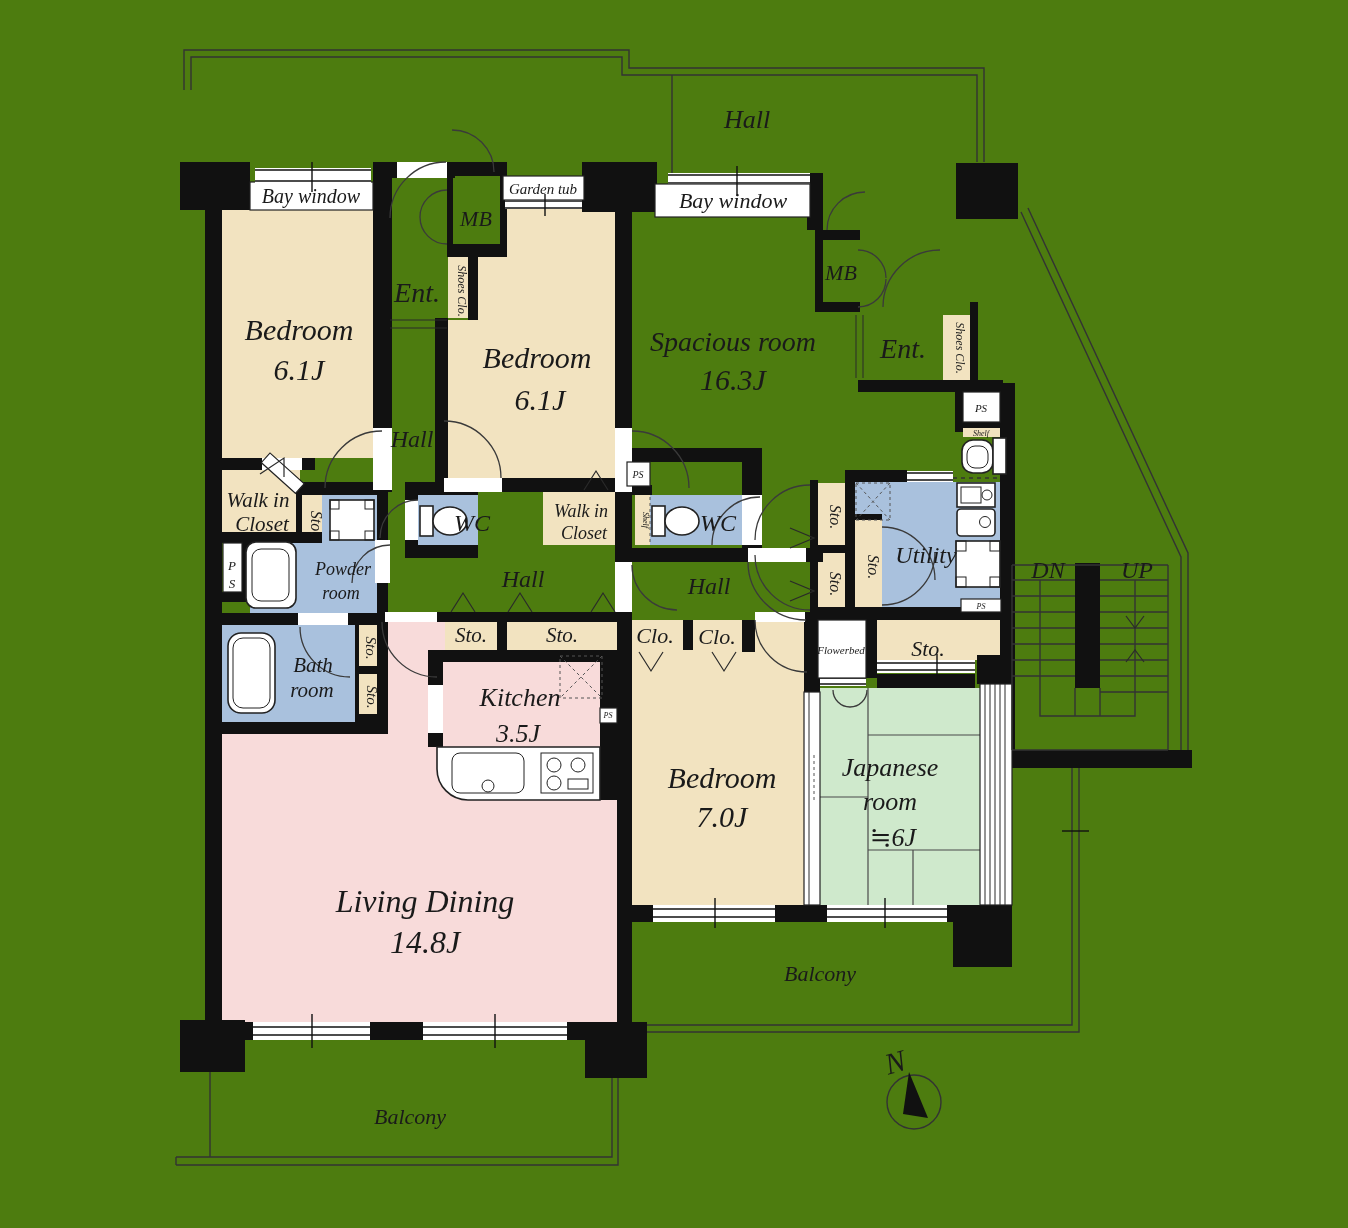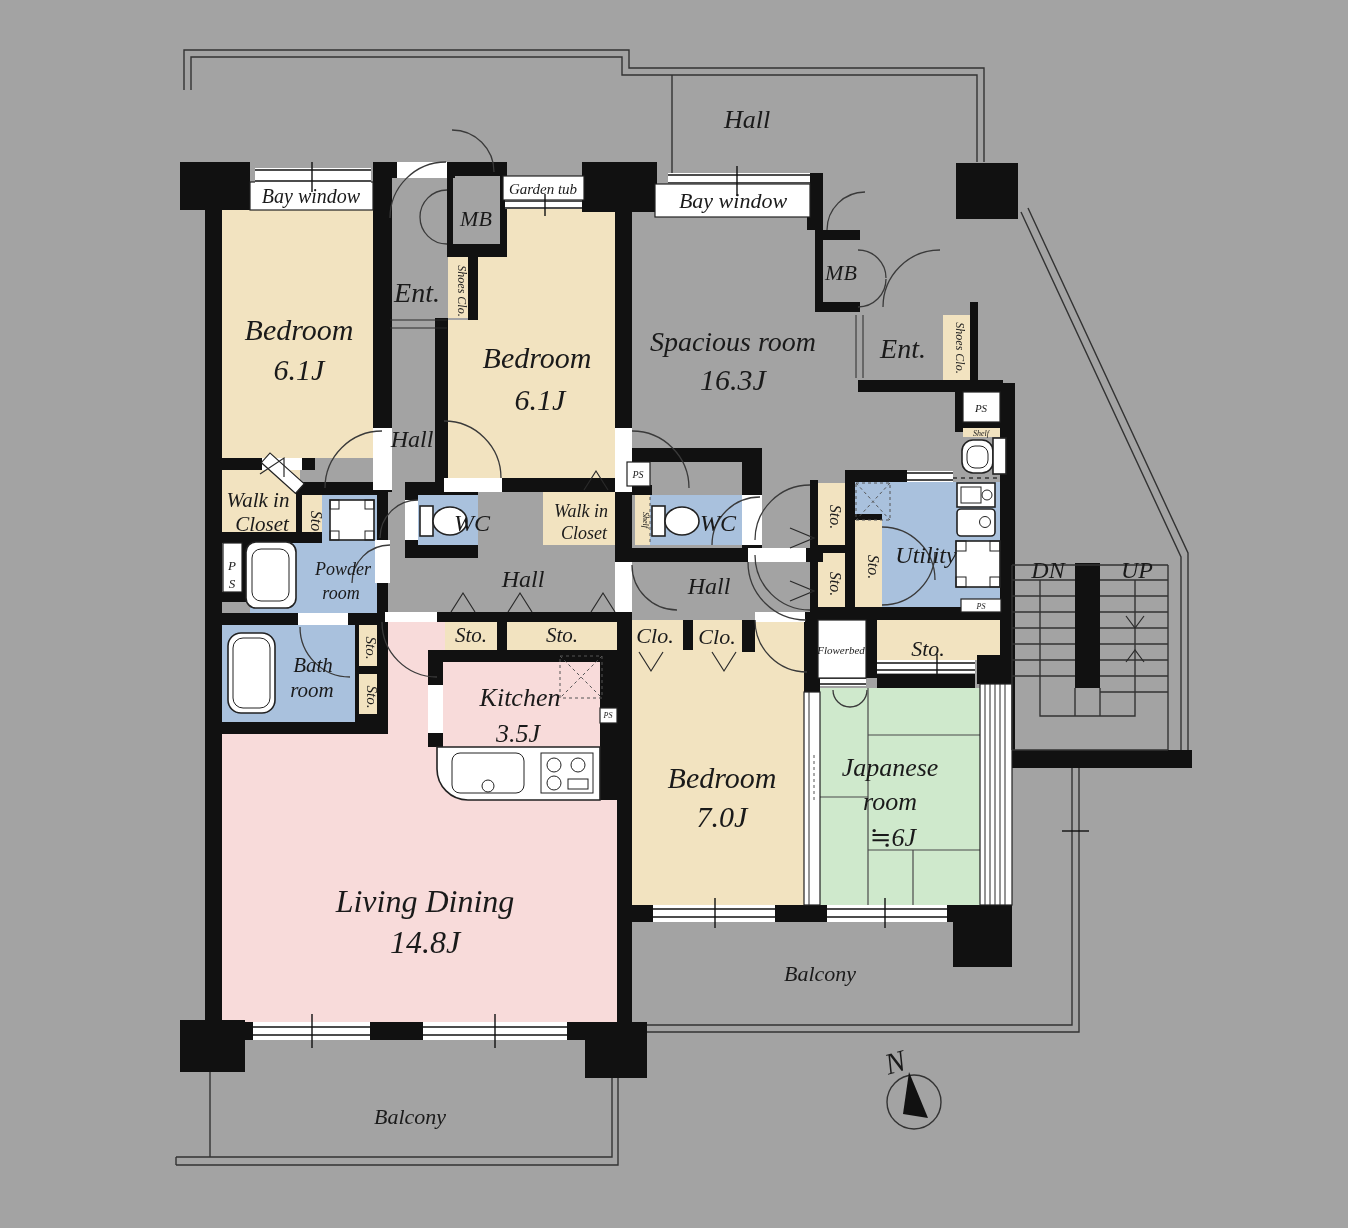--- a/index.html
+++ b/index.html
@@ -1,16 +1,16 @@
 <!DOCTYPE html>
 <html><head>
 <meta charset="utf-8">
 <style>
   html,body { margin:0; padding:0; background:#ffffff; }
-  .stage { position:relative; width:1348px; height:1228px; background:#a3a3a3; overflow:hidden; }
+  .stage { position:relative; width:1348px; height:1228px; background:#4d7c0f; overflow:hidden; }
   svg { display:block; }
   
   .hairline { stroke:#333; stroke-width:1.4; fill:none; }
   .thin     { stroke:#2a2a2a; stroke-width:1; fill:none; }
   .door     { stroke:#3a3a3a; stroke-width:1.3; fill:none; }
   .tri      { stroke:#2a2a2a; stroke-width:1.2; fill:none; }
   .whitebox { fill:#ffffff; stroke:#222; stroke-width:1.2; }
   .gap      { fill:#ffffff; stroke:none; }
   .winline  { stroke:#111; stroke-width:1.6; }
   .tick     { stroke:#111; stroke-width:1.4; }

